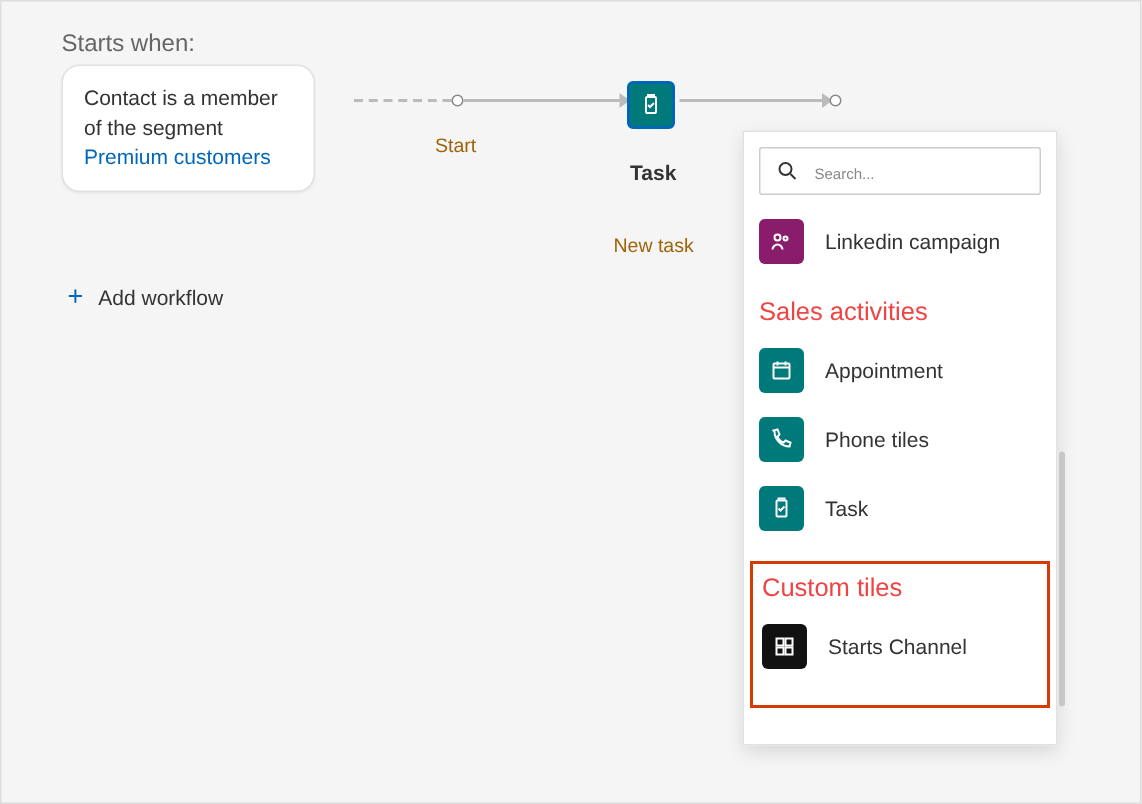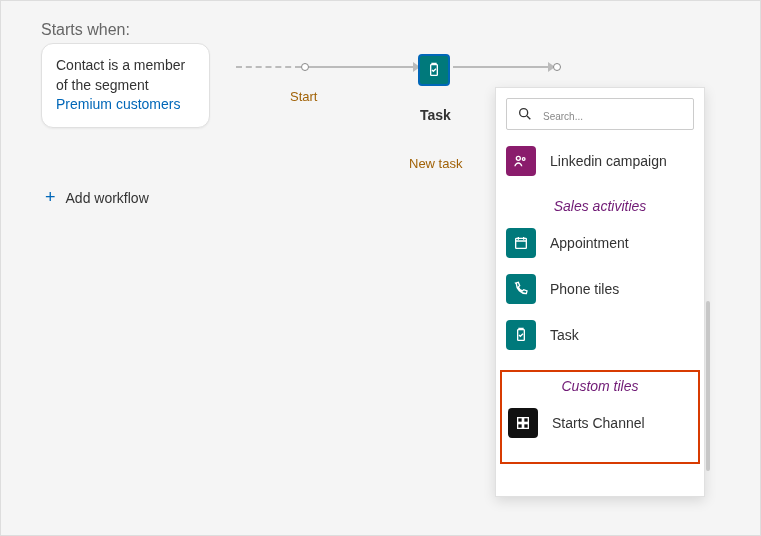--- a/index.html
+++ b/index.html
@@ -24,23 +24,23 @@
   .arrow-solid1 { position: absolute; left: 308px; top: 65px; width: 109px; height: 2px; background: #bbb; }
   .arrow-solid1::after { content: ""; position: absolute; right: -7px; top: -4px; border: 5px solid transparent; border-left: 7px solid #bbb; }
   .arrow-solid2 { position: absolute; left: 452px; top: 65px; width: 100px; height: 2px; background: #bbb; }
   .arrow-solid2::after { content: ""; position: absolute; right: -7px; top: -4px; border: 5px solid transparent; border-left: 7px solid #bbb; }
 
   .add-swimlane { position: absolute; left: 44px; top: 186px; font-size: 14px; color: #333; display: flex; align-items: center; gap: 10px; cursor: pointer; }
   .add-swimlane .plus { color: #0067b8; font-size: 18px; font-weight: 300; }
 
   .panel { position: absolute; right: 55px; top: 86px; width: 210px; height: 410px; background: #fff; border: 1px solid #e0e0e0; box-shadow: 0 4px 12px rgba(0,0,0,0.12); display: flex; flex-direction: column; }
   .search { margin: 10px; padding: 7px 10px; border: 1px solid #ccc; border-radius: 2px; display: flex; align-items: flex-end; gap: 10px; font-size: 10px; color: #888; }
-  .panel-body { flex: 1; overflow: hidden; padding: 0 10px 10px; text-align: center; }
+  .panel-body { flex: 1; overflow: hidden; padding: 0 10px 10px; }
 
-  .group-title { font-size: 14px; color: #701a75; margin: 12px 0 8px; font-weight: 400; font-style: italic; }
+  .group-title { font-size: 17px; color: #ef4444; margin: 12px 0 8px; font-weight: 400; }
   .tile-row { display: flex; align-items: center; gap: 14px; padding: 6px 0 10px; font-size: 14px; color: #333; cursor: pointer; }
   .tile-icon { width: 30px; height: 30px; border-radius: 4px; display: flex; align-items: center; justify-content: center; color: #fff; font-size: 15px; }
   .teal { background: #00797b; }
   .purple { background: #8a1c6c; }
   .black { background: #111; }
 
   .highlight-box { border: 2px solid #d83b01; padding: 4px 6px 14px; margin: 10px 0 0 -6px; width: calc(100% + 12px); }
 
   .scrollbar { position: absolute; right: 50px; top: 300px; width: 4px; height: 170px; background: #c7c7c7; border-radius: 2px; }
 

